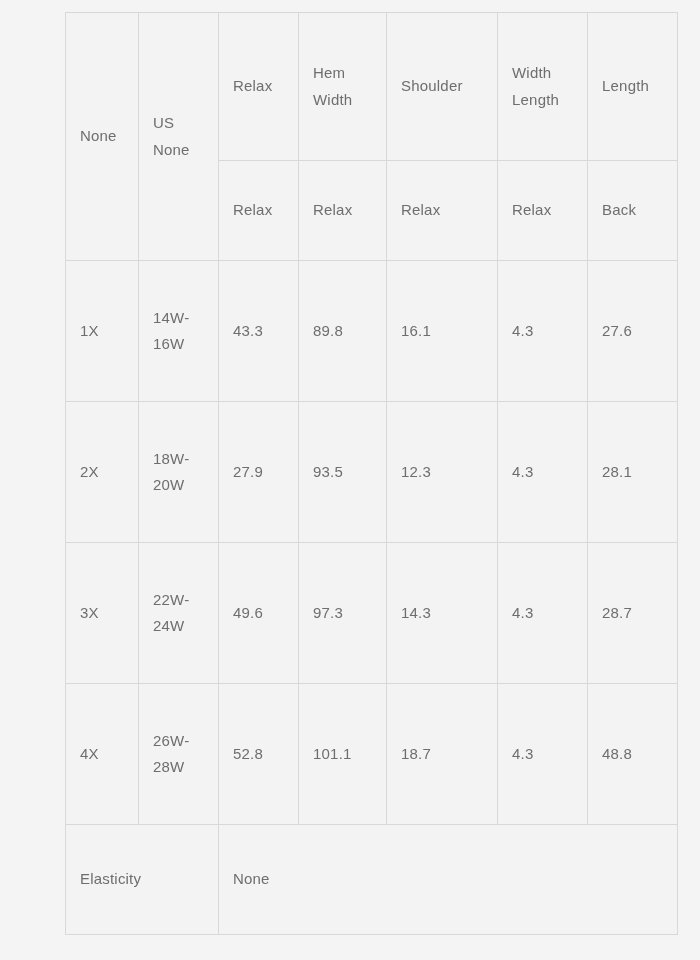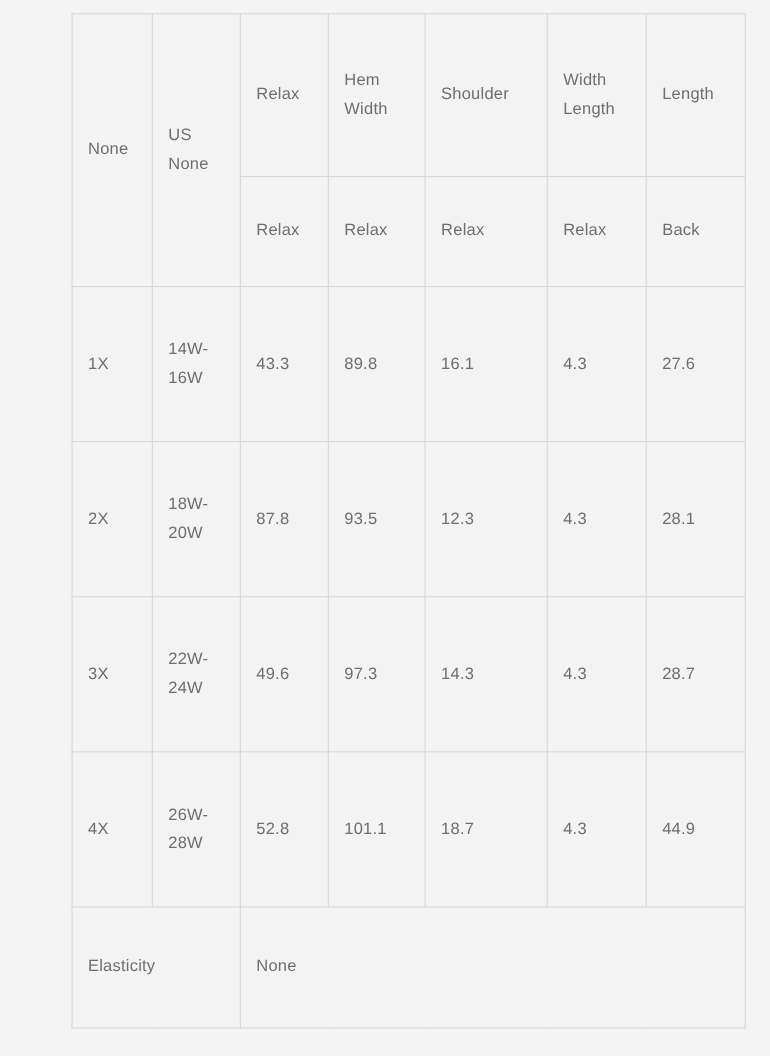--- a/index.html
+++ b/index.html
@@ -115,21 +115,21 @@
         <td class="num-cell">43.3</td>
         <td class="num-cell">89.8</td>
         <td class="num-cell">16.1</td>
         <td class="num-cell">4.3</td>
         <td class="num-cell">27.6</td>
       </tr>
 
       <tr class="row-data">
         <td class="size-cell">2X</td>
         <td class="ussize-cell">18W-20W</td>
-        <td class="num-cell">87.8</td>
+        <td class="num-cell">27.9</td>
         <td class="num-cell">93.5</td>
         <td class="num-cell">12.3</td>
         <td class="num-cell">4.3</td>
         <td class="num-cell">28.1</td>
       </tr>
 
       <tr class="row-data">
         <td class="size-cell">3X</td>
         <td class="ussize-cell">22W-24W</td>
         <td class="num-cell">49.6</td>
@@ -139,21 +139,21 @@
         <td class="num-cell">28.7</td>
       </tr>
 
       <tr class="row-data">
         <td class="size-cell">4X</td>
         <td class="ussize-cell">26W-28W</td>
         <td class="num-cell">52.8</td>
         <td class="num-cell">101.1</td>
         <td class="num-cell">18.7</td>
         <td class="num-cell">4.3</td>
-        <td class="num-cell">44.9</td>
+        <td class="num-cell">48.8</td>
       </tr>
 
       <tr class="row-elastic">
         <td colspan="2">Elasticity</td>
         <td colspan="5">None</td>
       </tr>
     </tbody>
   </table>
 </div>
 

